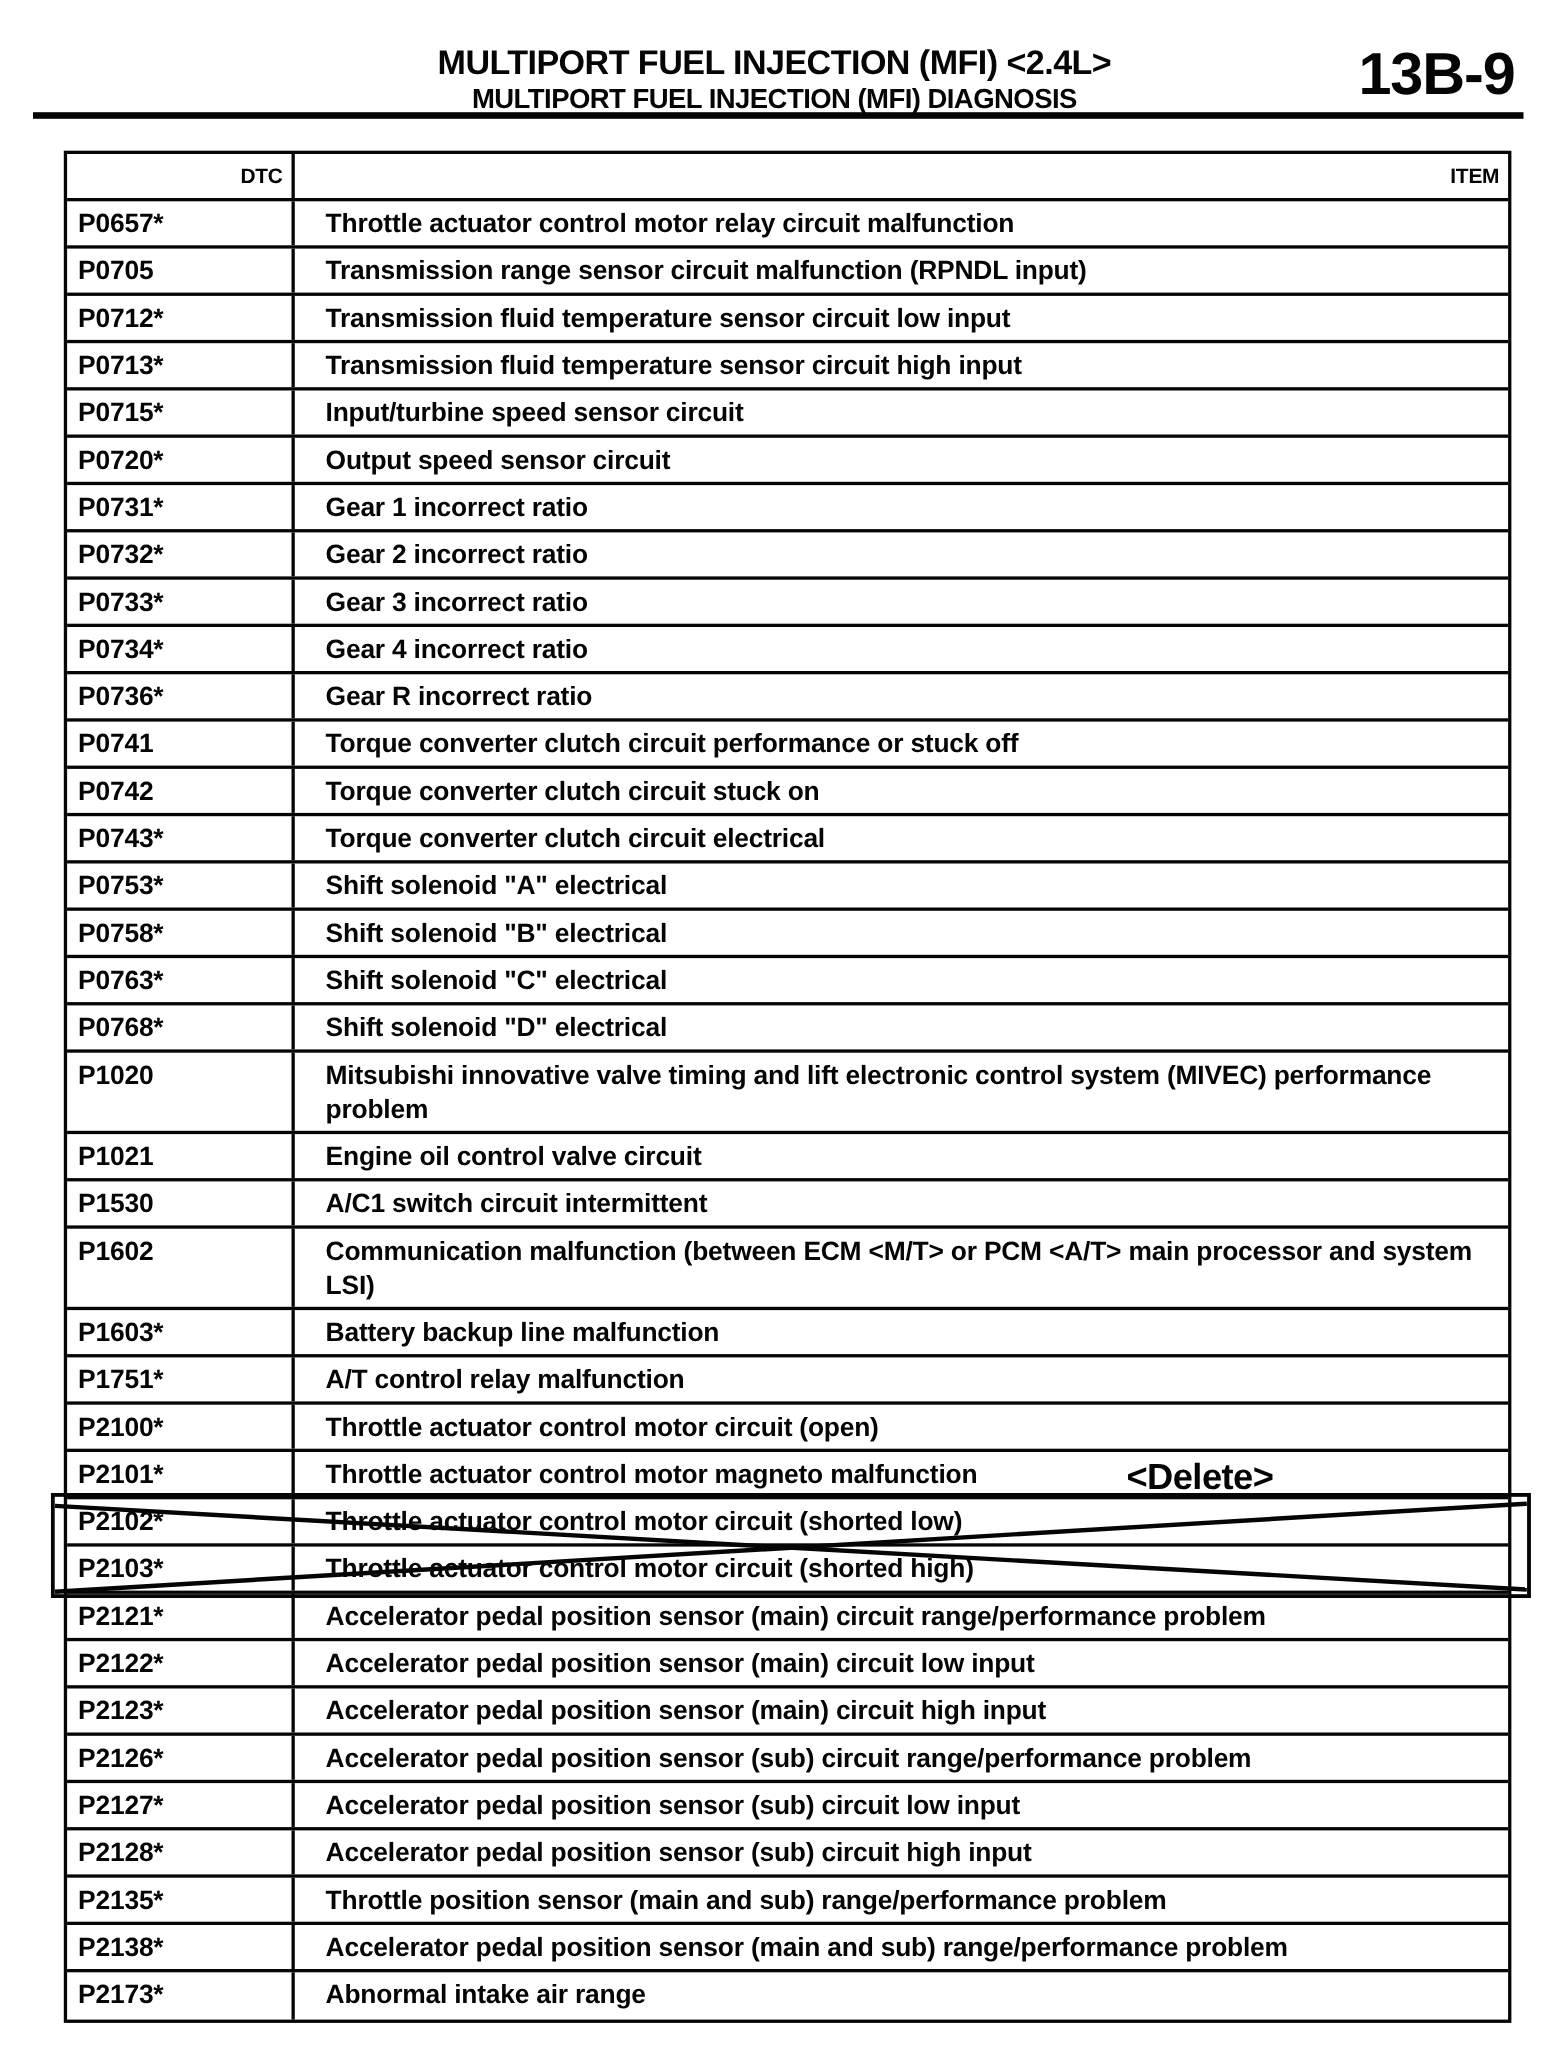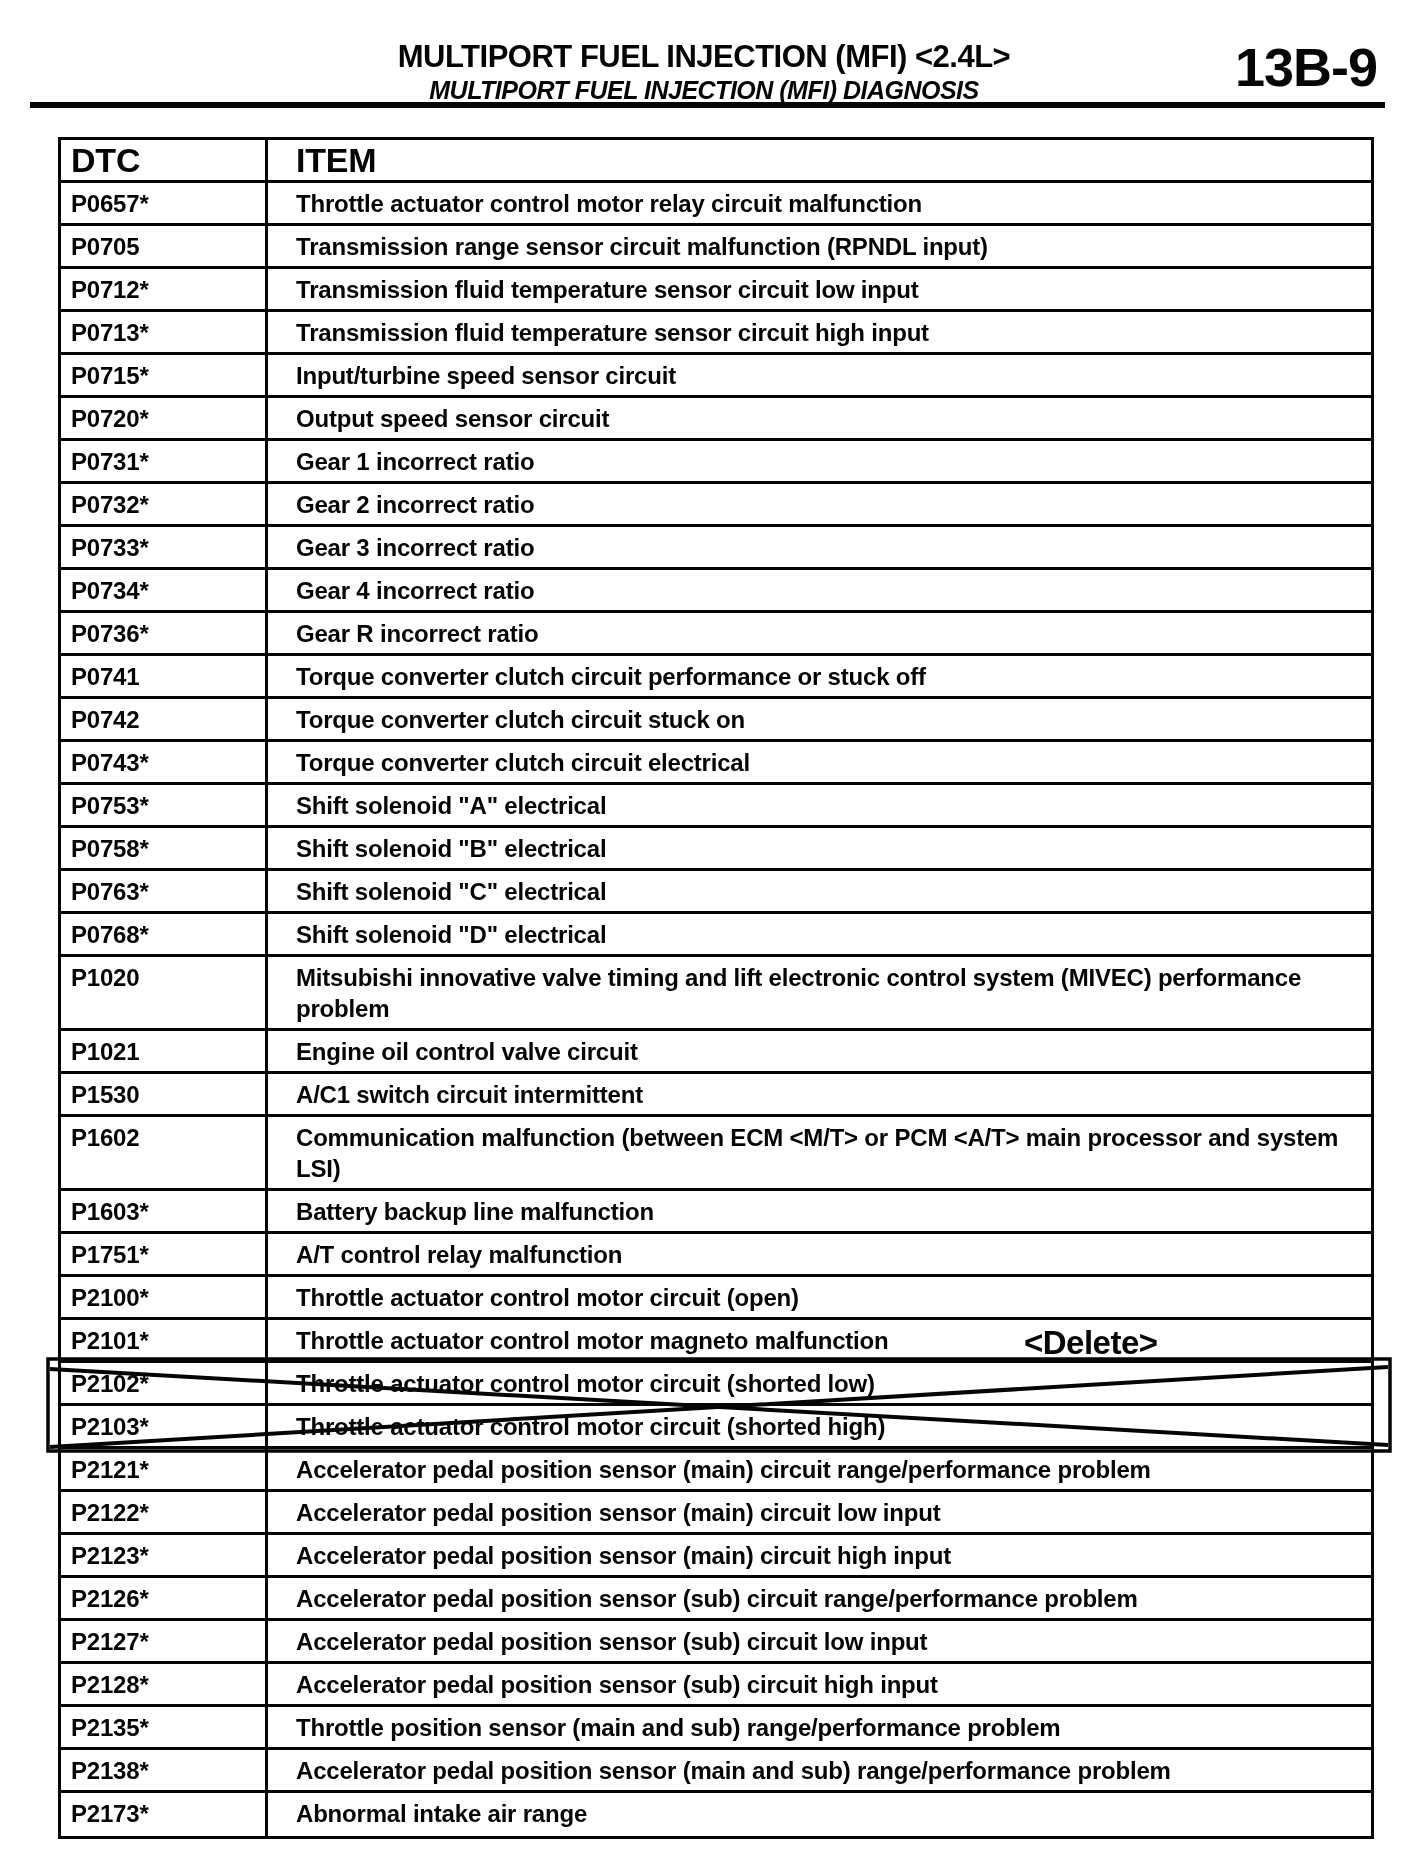--- a/index.html
+++ b/index.html
@@ -13,21 +13,21 @@
     -webkit-font-smoothing:none;
   }
   .page{position:absolute;inset:0;}
 
   
   .title-block{
     position:absolute;top:40px;left:0;width:1408px;
     text-align:center;font-weight:700;letter-spacing:-0.5px;
   }
   .title-line1{font-size:31px;line-height:34px;}
-  .title-line2{font-size:25px;line-height:28px;margin-top:2px;font-style:italic;}
+  .title-line2{font-size:25px;line-height:28px;margin-top:2px;}
   .page-number{
     position:absolute;top:36px;right:31px;
     font-size:54px;font-weight:700;letter-spacing:-1px;
   }
   .header-rule{
     position:absolute;top:102px;left:30px;width:1355px;height:6px;
     background:#050505;
   }
 
   
@@ -48,21 +48,21 @@
     box-sizing:border-box;
     font-size:24px;font-weight:700;line-height:31px;
     letter-spacing:-0.2px;
     padding:5px 8px 4px 10px;
   }
   .cell-dtc{
     width:207px;flex:0 0 207px;
     border-right:3px solid #050505;
   }
   .cell-item{flex:1 1 auto;padding-left:28px;}
-  .head .cell{font-size:34px;}
+  .head .cell{font-size:19px;text-align:right;}
 
   
   #delete-overlay{
     position:absolute;
     pointer-events:none;
     overflow:visible;
   }
   #delete-overlay svg{position:absolute;left:0;top:0;}
   #delete-label{
     position:absolute;

